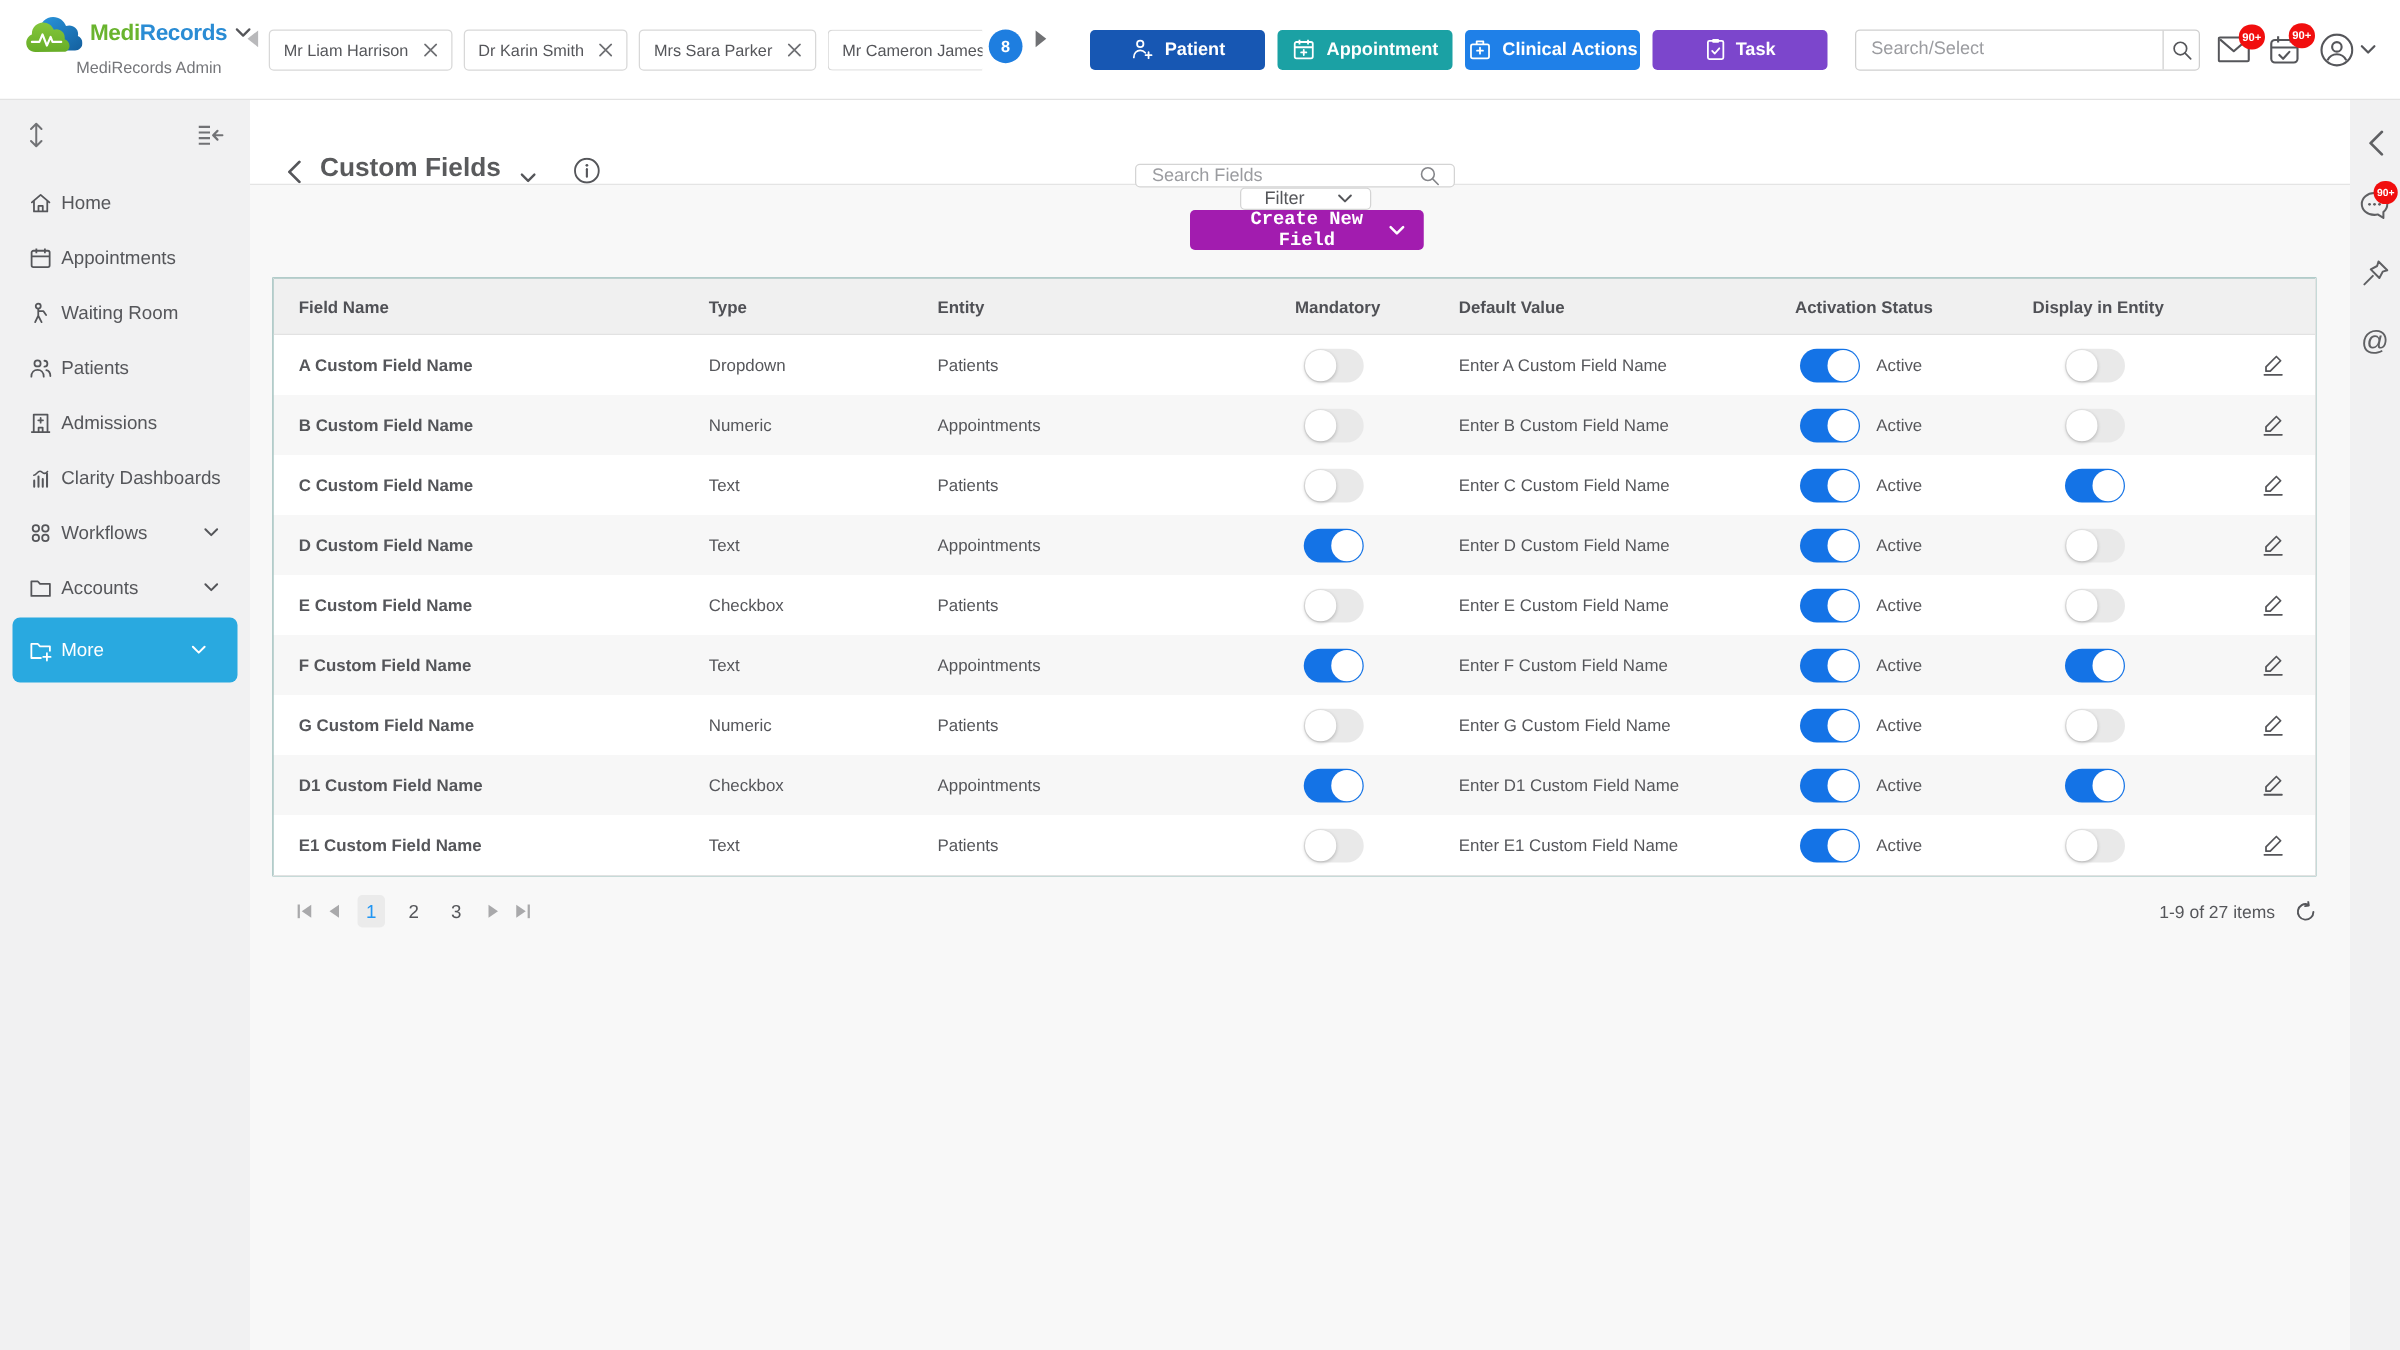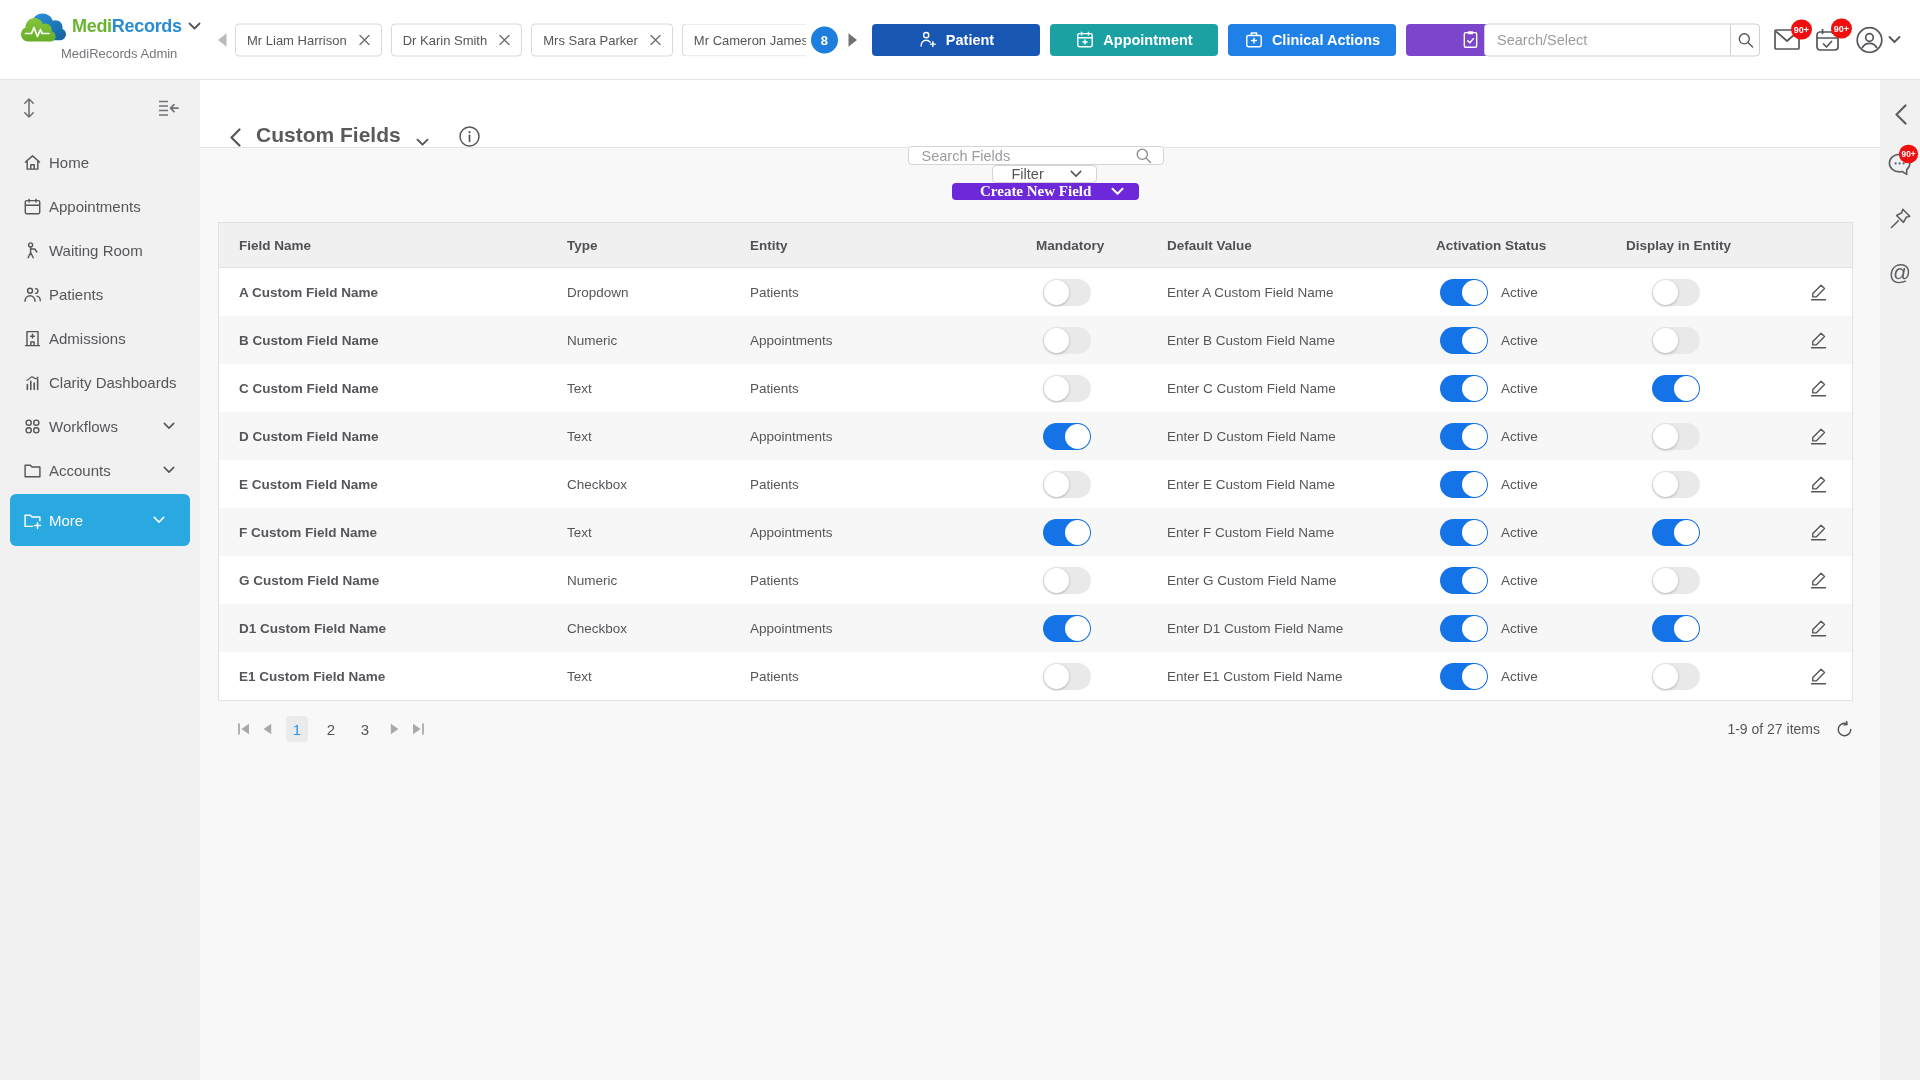--- a/index.html
+++ b/index.html
@@ -11,32 +11,32 @@
 
   
   .topbar { height:80px; background:#fff; border-bottom:1px solid #e2e2e2; flex:0 0 80px; position:relative; z-index:5; }
   .brand { position:absolute; left:0; top:10px; width:200px; padding-left:20px; }
   .brand-row { display:flex; align-items:center; gap:6px; }
   .brand-text { font-size:18px; font-weight:bold; letter-spacing:-0.3px; white-space:nowrap; }
   .brand-medi { color:#69b42e; }
   .brand-records { color:#2a8cd4; }
   .brand-sub { font-size:13px; color:#75767a; margin-top:4px; margin-left:41px; white-space:nowrap; }
 
-  .tabstrip { position:absolute; left:217px; top:50%; transform:translateY(-50%); display:flex; align-items:center; }
+  .tabstrip { position:absolute; left:197px; top:50%; transform:translateY(-50%); display:flex; }
   .tab-arrow { flex:0 0 auto; cursor:pointer; }
   .chips { display:flex; align-items:center; gap:9px; margin-left:7px; }
   .chip { height:33px; background:#fff; border:1px solid #d8d8d8; border-radius:4px; display:flex; align-items:center; padding:0 11px; font-size:13px; color:#55565a; white-space:nowrap; }
   .chip .x { display:none; margin-left:12px; cursor:pointer; }
   .chip.closable .x { display:flex; }
   .chip.cut { width:124px; overflow:hidden; padding-right:0; border-right:none; border-top-right-radius:0; border-bottom-right-radius:0; }
   .tab-badge { width:27px; height:27px; border-radius:50%; background:#1e7ee0; color:#fff; font-size:13px; font-weight:bold; display:flex; align-items:center; justify-content:center; margin-left:5px; flex:0 0 auto; }
   .tabstrip .right-arrow { margin-left:9px; }
 
   .quick-actions { position:absolute; left:872px; top:50%; transform:translateY(-50%); display:flex; align-items:center; gap:10px; }
-  .qa-btn { height:32px; border:none; font-family:inherit; border-radius:4px; color:#fff; font-size:14.5px; font-weight:bold; display:flex; align-items:center; justify-content:center; gap:8px; cursor:pointer; width:168px; white-space:nowrap; }
+  .qa-btn { height:32px; border:none; font-family:inherit; border-radius:4px; color:#fff; font-size:14.5px; font-weight:bold; display:flex; align-items:center; justify-content:center; gap:8px; cursor:pointer; width:140px; white-space:nowrap; }
 
   .global-search { position:absolute; left:1484px; top:50%; transform:translateY(-50%); width:276px; height:33px; border:1px solid #cfcfcf; border-radius:4px; background:#fff; display:flex; align-items:stretch; }
   .global-search input { flex:1; border:none; outline:none; background:transparent; padding:0 12px; font-size:14.5px; font-family:inherit; color:#55565a; }
   .global-search input::placeholder { color:#9b9ca0; }
   .gs-btn { width:29px; display:flex; align-items:center; justify-content:center; border-left:1px solid #cfcfcf; cursor:pointer; }
 
   .header-icons { position:absolute; left:1774px; top:50%; transform:translateY(-50%); display:flex; align-items:center; }
   .hicon { position:relative; cursor:pointer; }
   .hicon.mail { margin-right:15px; }
   .hicon.tasks { margin-right:16px; }
@@ -72,21 +72,21 @@
   .page-head .title-caret { margin-left:15px; cursor:pointer; }
   .page-head .info { margin-left:30px; cursor:pointer; }
 
   .content { flex:1; padding:0 27px 0 18px; }
 
   .toolbar { margin-top:20px; height:32px; display:flex; justify-content:flex-end; align-items:center;flex-direction:column; }
   .tb-search { width:256px; height:32px; background:#fff; border:1px solid #d4d4d4; border-radius:4px; display:flex; align-items:center; padding:0 11px 0 13px; }
   .tb-search input { flex:1; border:none; outline:none; background:transparent; font-size:14.5px; font-family:inherit; color:#55565a; min-width:0; }
   .tb-search input::placeholder { color:#9b9ca0; }
   .tb-filter { width:105px; height:32px; margin-left:17px; background:#fff; border:1px solid #d4d4d4; border-radius:4px; display:flex; align-items:center; justify-content:space-between; padding:0 14px 0 19px; font-size:14.5px; color:#55565a; cursor:pointer; }
-  .tb-create { width:187px; height:32px; margin-left:20px; background:#6d28d9; border:none; border-radius:4px; color:#fff; font-size:15px; font-weight:bold; font-family:Liberation Serif, serif; display:flex; align-items:center; justify-content:space-between; padding:0 15px 0 28px; cursor:pointer; }
+  .tb-create { width:187px; height:32px; margin-left:20px; background:#a21caf; border:none; border-radius:4px; color:#fff; font-size:15px; font-weight:bold; font-family:Liberation Mono, monospace; display:flex; align-items:center; justify-content:space-between; padding:0 15px 0 28px; cursor:pointer; }
 
   
   .grid { margin-top:22px; background:#0f766e; border:1px solid #e2e2e2; }
   .grid-head { height:45px; background:#f0f0f0; border-bottom:1px solid #e2e2e2; display:flex; align-items:center; font-weight:bold; font-size:13.5px; color:#505156; }
   .grid-row { height:48px; display:flex; align-items:center; font-size:13.5px; color:#55565a; background:#fff; }
   .grid-row:nth-of-type(odd) { background:#f7f7f7; }
   .col { padding-left:20px; flex:0 0 auto; display:flex; align-items:center; }
   .col-name { width:328px; }
   .col-type { width:183px; }
   .col-entity { width:286px; }

